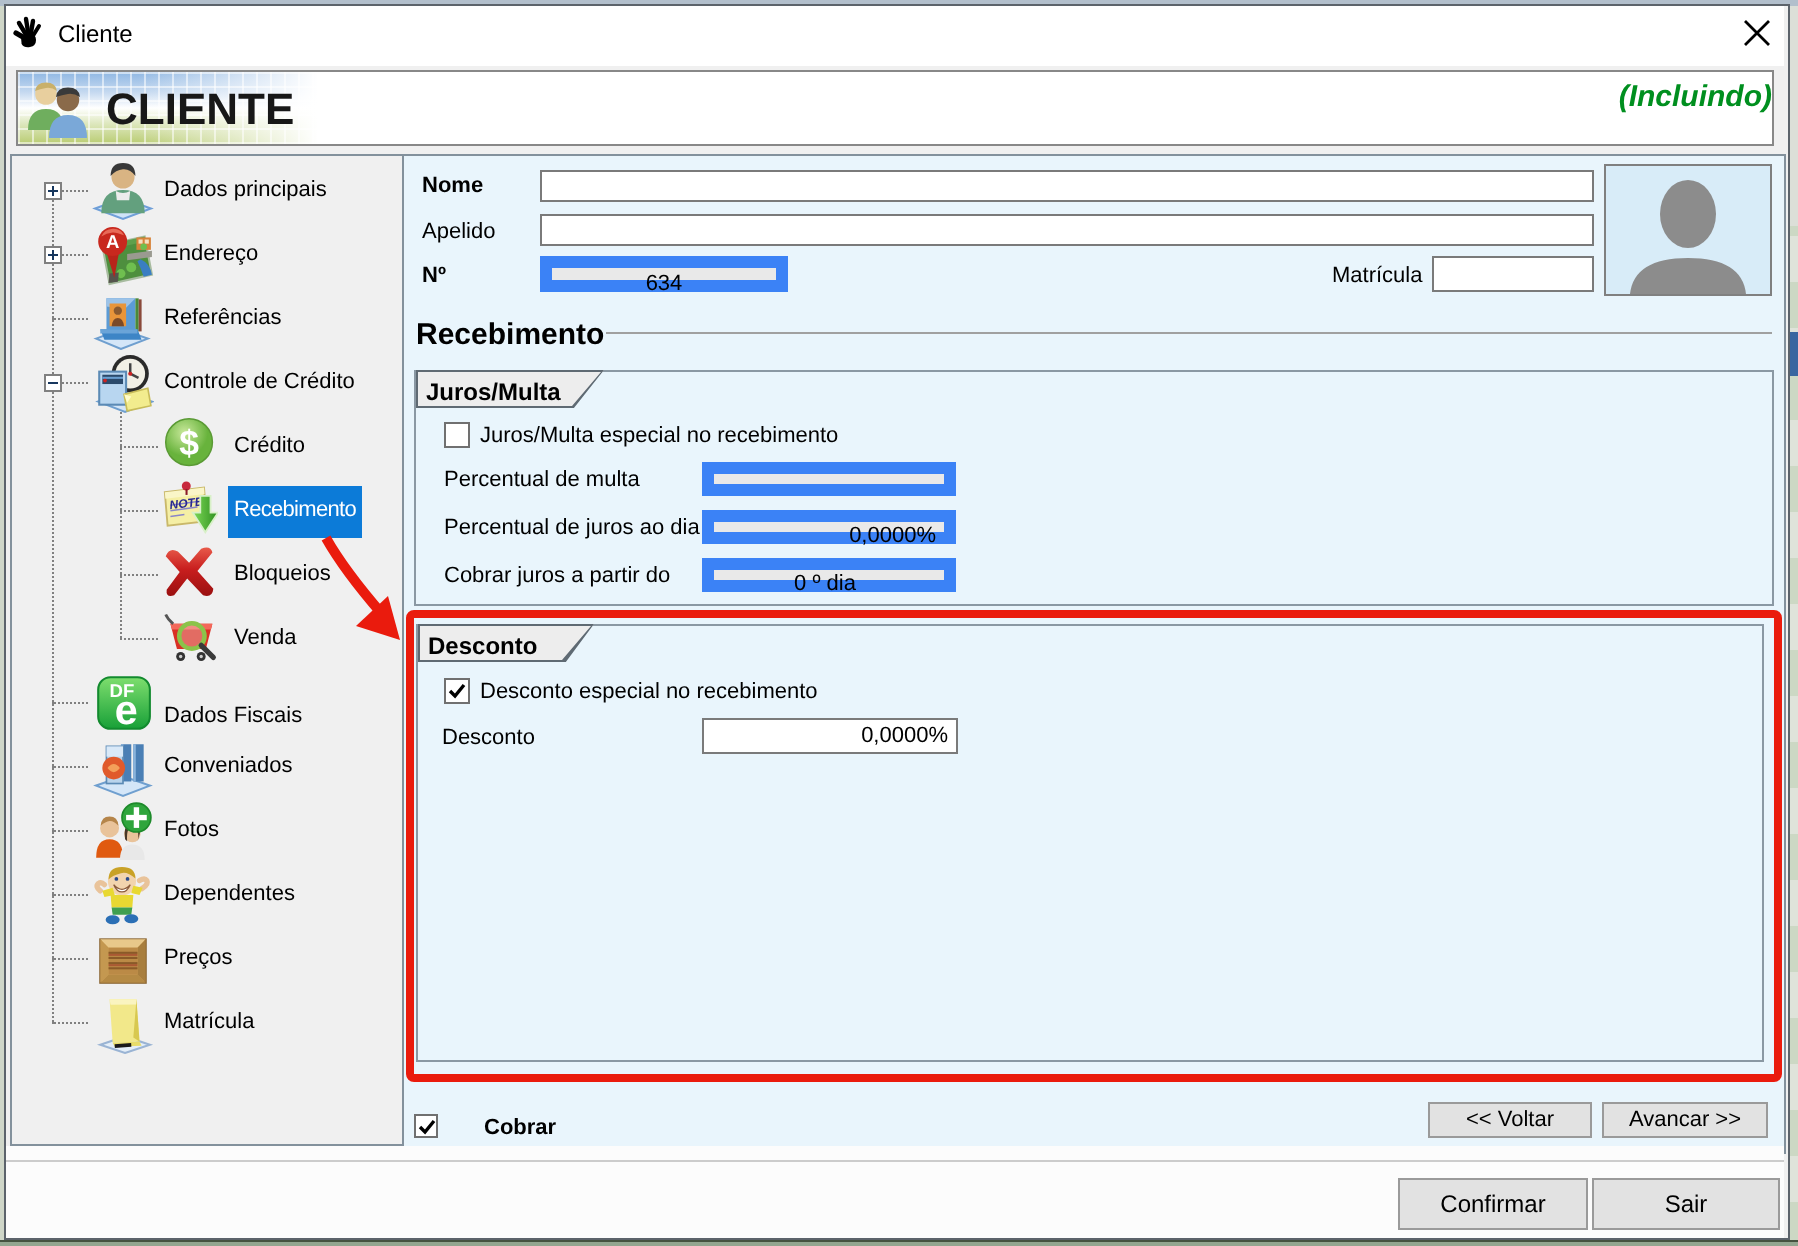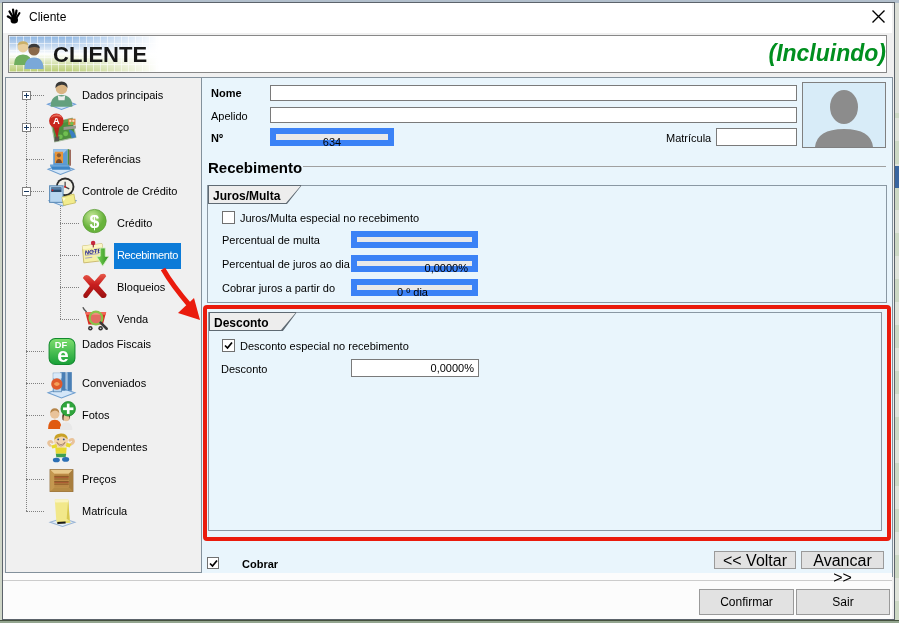--- a/index.html
+++ b/index.html
@@ -4,21 +4,21 @@
 <style>
   html,body{margin:0;padding:0;}
   body{width:899px;height:623px;position:relative;overflow:hidden;
        font-family:"Liberation Sans",sans-serif;background:#dfe3da;}
   .abs{position:absolute;}
   .lbl{font-size:11px;color:#000;white-space:nowrap;}
   .bold{font-weight:bold;}
   .inp{background:#fff;border:1px solid #7a7a7a;box-sizing:border-box;font-size:11px;}
   .dis{background:#e9e9e9;border:6px solid #3b82f6;box-sizing:border-box;font-size:11px;color:#000;}
   .btn{background:#e2e2e2;border:1px solid #9a9a9a;box-sizing:border-box;
-       font-size:16px;color:#000;text-align:center;}
+       font-size:11px;color:#000;text-align:center;}
   .cb{width:13px;height:13px;background:#fff;border:1px solid #707070;box-sizing:border-box;}
   .dot-h{border-top:1px dotted #808080;height:0;}
   .dot-v{border-left:1px dotted #808080;width:0;}
   .tlabel{font-size:11px;color:#000;white-space:nowrap;}
 </style>
 </head>
 <body>
 
 <div class="abs" style="left:0;top:0;width:899px;height:3px;background:#b2bfcc;"></div>
 <div class="abs" style="left:0;top:3px;width:3px;height:617px;background:#cfd6c8;"></div>
@@ -59,21 +59,21 @@
 <svg class="abs" style="left:12px;top:38px;" width="34" height="32" viewBox="0 0 34 32">
   <circle cx="11" cy="9" r="5.4" fill="#e8cf9e"></circle>
   <path d="M5.5,7.5 Q6,3.2 11,3.2 Q16,3.2 16.5,7.5 Q14,5.6 11,6 Q8,6.4 5.5,7.5Z" fill="#c9b06a"></path>
   <path d="M2,27 Q2,16.5 11,16.5 Q20,16.5 20,27 Z" fill="#6fae5e"></path>
   <circle cx="22" cy="12" r="5.6" fill="#8a6a4a"></circle>
   <path d="M16,10.5 Q16.5,5.8 22,5.8 Q27.5,5.8 28,10.5 Q25,8.6 22,9 Q19,9.4 16,10.5Z" fill="#3a3a3a"></path>
   <path d="M12.5,31 Q12.5,19.5 22,19.5 Q31.5,19.5 31.5,31 Z" fill="#7aa8d8"></path>
 </svg>
 <div class="abs" style="left:53px;top:42px;font-size:22px;font-weight:bold;color:#181818;
      letter-spacing:0px;">CLIENTE</div>
-<div class="abs" style="right:13px;top:40px;font-size:23px;font-weight:bold;font-style:italic;
+<div class="abs" style="right:13px;top:40px;font-size:15px;font-weight:bold;font-style:italic;
      color:#008f1f;">(Incluindo)</div>
 
 <div class="abs" style="left:5px;top:77px;width:197px;height:496px;box-sizing:border-box;
      background:#f0f0f0;border:1px solid #83919c;"></div>
 
 <div class="abs" style="left:202px;top:77px;width:691px;height:500px;box-sizing:border-box;
      background:#e9f5fc;border:1px solid #83919c;border-left:none;"></div>
 
 <div class="abs" style="left:3px;top:573px;width:889px;height:46px;background:#fcfcfc;"></div>
 <div class="abs" style="left:3px;top:580px;width:889px;height:1px;background:#cccccc;"></div>
@@ -205,21 +205,21 @@
 <defs>
       <linearGradient id="gdfe" x1="0" y1="0" x2="0" y2="1">
         <stop offset="0%" stop-color="#7ede6e"></stop>
         <stop offset="100%" stop-color="#18a038"></stop>
       </linearGradient>
     </defs>
 <rect x="3" y="2.5" width="25" height="25" rx="6" fill="url(#gdfe)" stroke="#128a2e" stroke-width="1"></rect>
 <text x="8.5" y="12" font-family="Liberation Sans" font-size="9" font-weight="bold" fill="#fff">DF</text>
 <text x="11" y="25" font-family="Liberation Sans" font-size="20" font-weight="bold" fill="#fff">e</text>
 </svg>
-<div class="abs tlabel" style="left:82px;top:338px;">Dados Fiscais</div>
+<div class="abs tlabel" style="left:82px;top:352px;">Dados Fiscais</div>
 <div class="abs dot-h" style="left:26px;top:383px;width:18px;"></div>
 <svg class="abs" style="left:46px;top:368px;" width="31" height="31" viewBox="0 0 30 30">
 <polygon points="2,24 15,19.5 28,24 15,29" fill="#d4e6f8" stroke="#6f9fcf" stroke-width="1"></polygon>
 <g>
 <rect x="14" y="4" width="5" height="18" fill="#4a7fb5"></rect>
       <rect x="14" y="4" width="1.2" height="18" fill="#8ab4dc"></rect>
 <rect x="20" y="4" width="5" height="18" fill="#4a7fb5"></rect>
       <rect x="20" y="4" width="1.2" height="18" fill="#8ab4dc"></rect>
 <rect x="7" y="5" width="8" height="18" fill="#b9d4ec" stroke="#5b8ab5" stroke-width="0.8"></rect>
 <rect x="7" y="5" width="8" height="5" fill="#d9e9f8"></rect>

